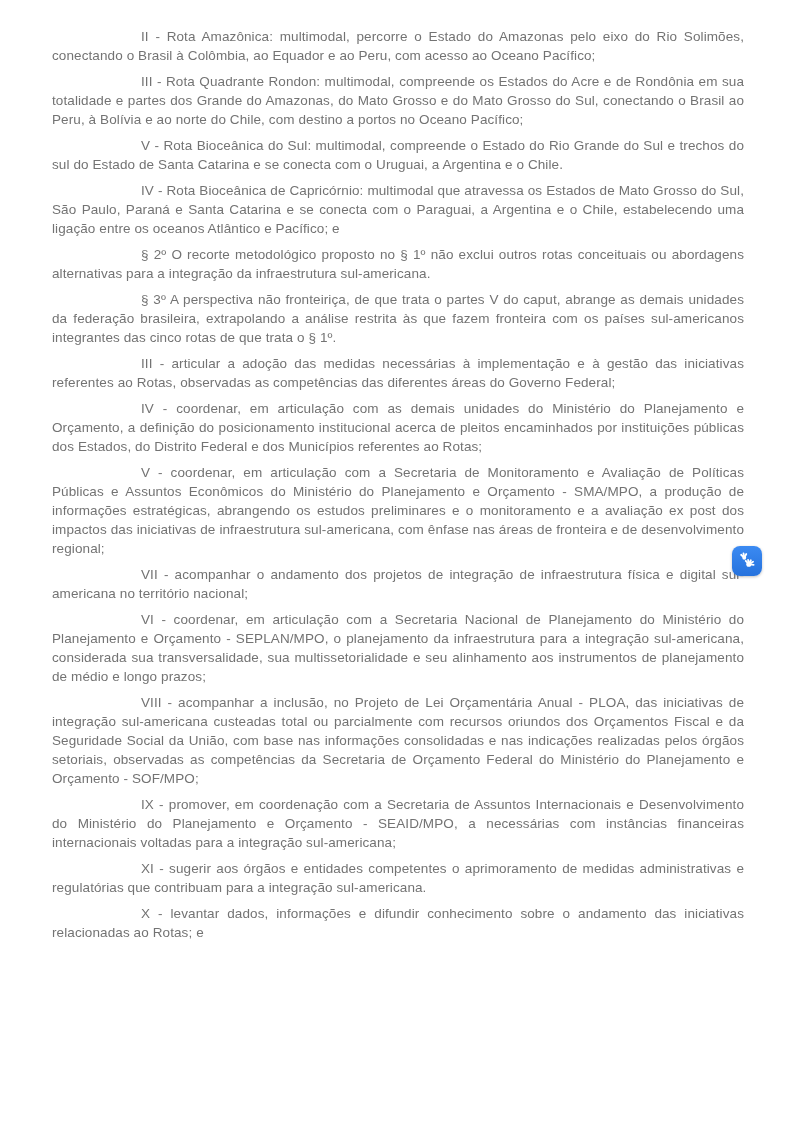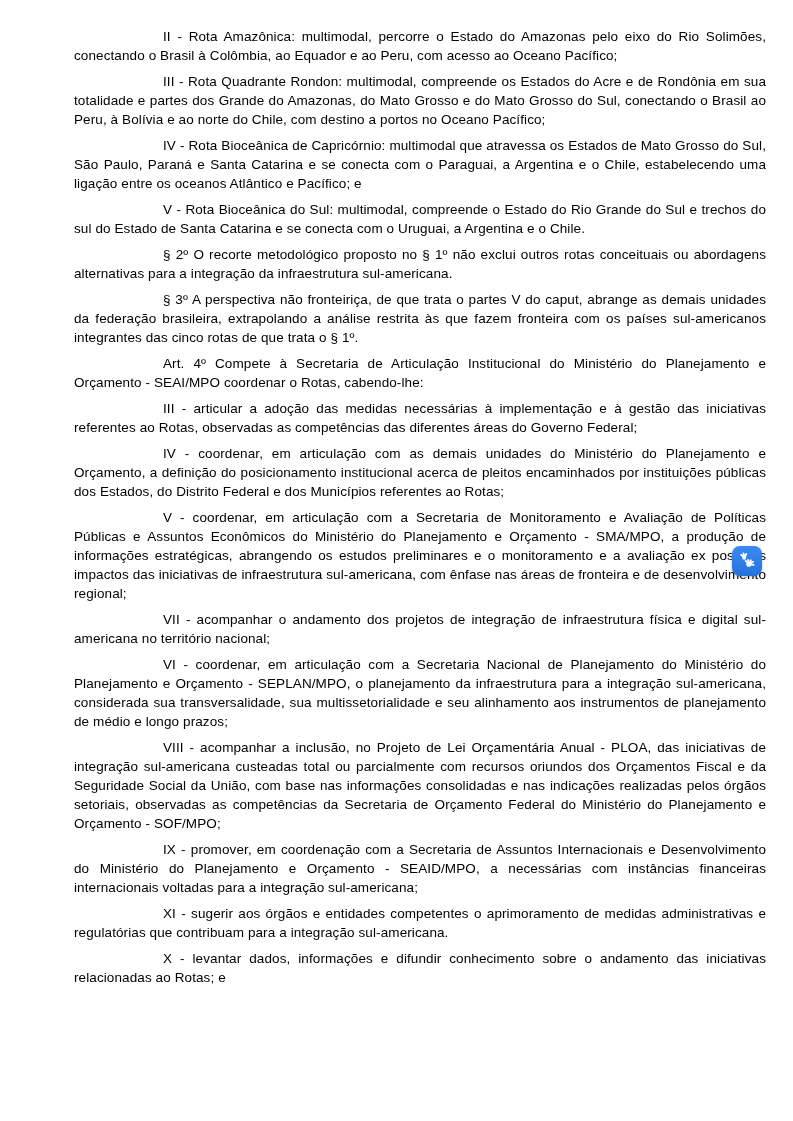--- a/index.html
+++ b/index.html
@@ -15,26 +15,25 @@
     position: relative;
     width: 793px;
     height: 1121px;
     background: #ffffff;
   }
   .content {
     position: absolute;
     left: 52px;
     top: 27px;
     width: 692px;
-    color: #000000;
+    color: #737373;
     font-size: 13.5px;
     line-height: 19px;
     text-align: justify;
     letter-spacing: 0.1px;
-    margin-left: 22px;
   }
   .content p {
     margin: 0 0 7px 0;
     text-indent: 89px;
   }
   .vlibras-btn {
     position: absolute;
     top: 546px;
     right: 31px;
     width: 30px;
@@ -52,25 +51,24 @@
   .vlibras-btn svg { display: block; }
 </style>
 </head>
 <body>
 
 <div class="page">
 
   <div class="content">
     <p>II - Rota Amazônica: multimodal, percorre o Estado do Amazonas pelo eixo do Rio Solimões, conectando o Brasil à Colômbia, ao Equador e ao Peru, com acesso ao Oceano Pacífico;</p>
     <p>III - Rota Quadrante Rondon: multimodal, compreende os Estados do Acre e de Rondônia em sua totalidade e partes dos Grande do Amazonas, do Mato Grosso e do Mato Grosso do Sul, conectando o Brasil ao Peru, à Bolívia e ao norte do Chile, com destino a portos no Oceano Pacífico;</p>
+    <p>V - Rota Bioceânica do Sul: multimodal, compreende o Estado do Rio Grande do Sul e trechos do sul do Estado de Santa Catarina e se conecta com o Uruguai, a Argentina e o Chile.</p>
     <p>IV - Rota Bioceânica de Capricórnio: multimodal que atravessa os Estados de Mato Grosso do Sul, São Paulo, Paraná e Santa Catarina e se conecta com o Paraguai, a Argentina e o Chile, estabelecendo uma ligação entre os oceanos Atlântico e Pacífico; e</p>
-    <p>V - Rota Bioceânica do Sul: multimodal, compreende o Estado do Rio Grande do Sul e trechos do sul do Estado de Santa Catarina e se conecta com o Uruguai, a Argentina e o Chile.</p>
     <p>§ 2º O recorte metodológico proposto no § 1º não exclui outros rotas conceituais ou abordagens alternativas para a integração da infraestrutura sul-americana.</p>
     <p>§ 3º A perspectiva não fronteiriça, de que trata o partes V do caput, abrange as demais unidades da federação brasileira, extrapolando a análise restrita às que fazem fronteira com os países sul-americanos integrantes das cinco rotas de que trata o § 1º.</p>
-    <p>Art. 4º Compete à Secretaria de Articulação Institucional do Ministério do Planejamento e Orçamento - SEAI/MPO coordenar o Rotas, cabendo-lhe:</p>
     <p>III - articular a adoção das medidas necessárias à implementação e à gestão das iniciativas referentes ao Rotas, observadas as competências das diferentes áreas do Governo Federal;</p>
     <p>IV - coordenar, em articulação com as demais unidades do Ministério do Planejamento e Orçamento, a definição do posicionamento institucional acerca de pleitos encaminhados por instituições públicas dos Estados, do Distrito Federal e dos Municípios referentes ao Rotas;</p>
     <p>V - coordenar, em articulação com a Secretaria de Monitoramento e Avaliação de Políticas Públicas e Assuntos Econômicos do Ministério do Planejamento e Orçamento - SMA/MPO, a produção de informações estratégicas, abrangendo os estudos preliminares e o monitoramento e a avaliação ex post dos impactos das iniciativas de infraestrutura sul-americana, com ênfase nas áreas de fronteira e de desenvolvimento regional;</p>
     <p>VII - acompanhar o andamento dos projetos de integração de infraestrutura física e digital sul-americana no território nacional;</p>
     <p>VI - coordenar, em articulação com a Secretaria Nacional de Planejamento do Ministério do Planejamento e Orçamento - SEPLAN/MPO, o planejamento da infraestrutura para a integração sul-americana, considerada sua transversalidade, sua multissetorialidade e seu alinhamento aos instrumentos de planejamento de médio e longo prazos;</p>
     <p>VIII - acompanhar a inclusão, no Projeto de Lei Orçamentária Anual - PLOA, das iniciativas de integração sul-americana custeadas total ou parcialmente com recursos oriundos dos Orçamentos Fiscal e da Seguridade Social da União, com base nas informações consolidadas e nas indicações realizadas pelos órgãos setoriais, observadas as competências da Secretaria de Orçamento Federal do Ministério do Planejamento e Orçamento - SOF/MPO;</p>
     <p>IX - promover, em coordenação com a Secretaria de Assuntos Internacionais e Desenvolvimento do Ministério do Planejamento e Orçamento - SEAID/MPO, a necessárias com instâncias financeiras internacionais voltadas para a integração sul-americana;</p>
     <p>XI - sugerir aos órgãos e entidades competentes o aprimoramento de medidas administrativas e regulatórias que contribuam para a integração sul-americana.</p>
     <p>X - levantar dados, informações e difundir conhecimento sobre o andamento das iniciativas relacionadas ao Rotas; e</p>
   </div>

